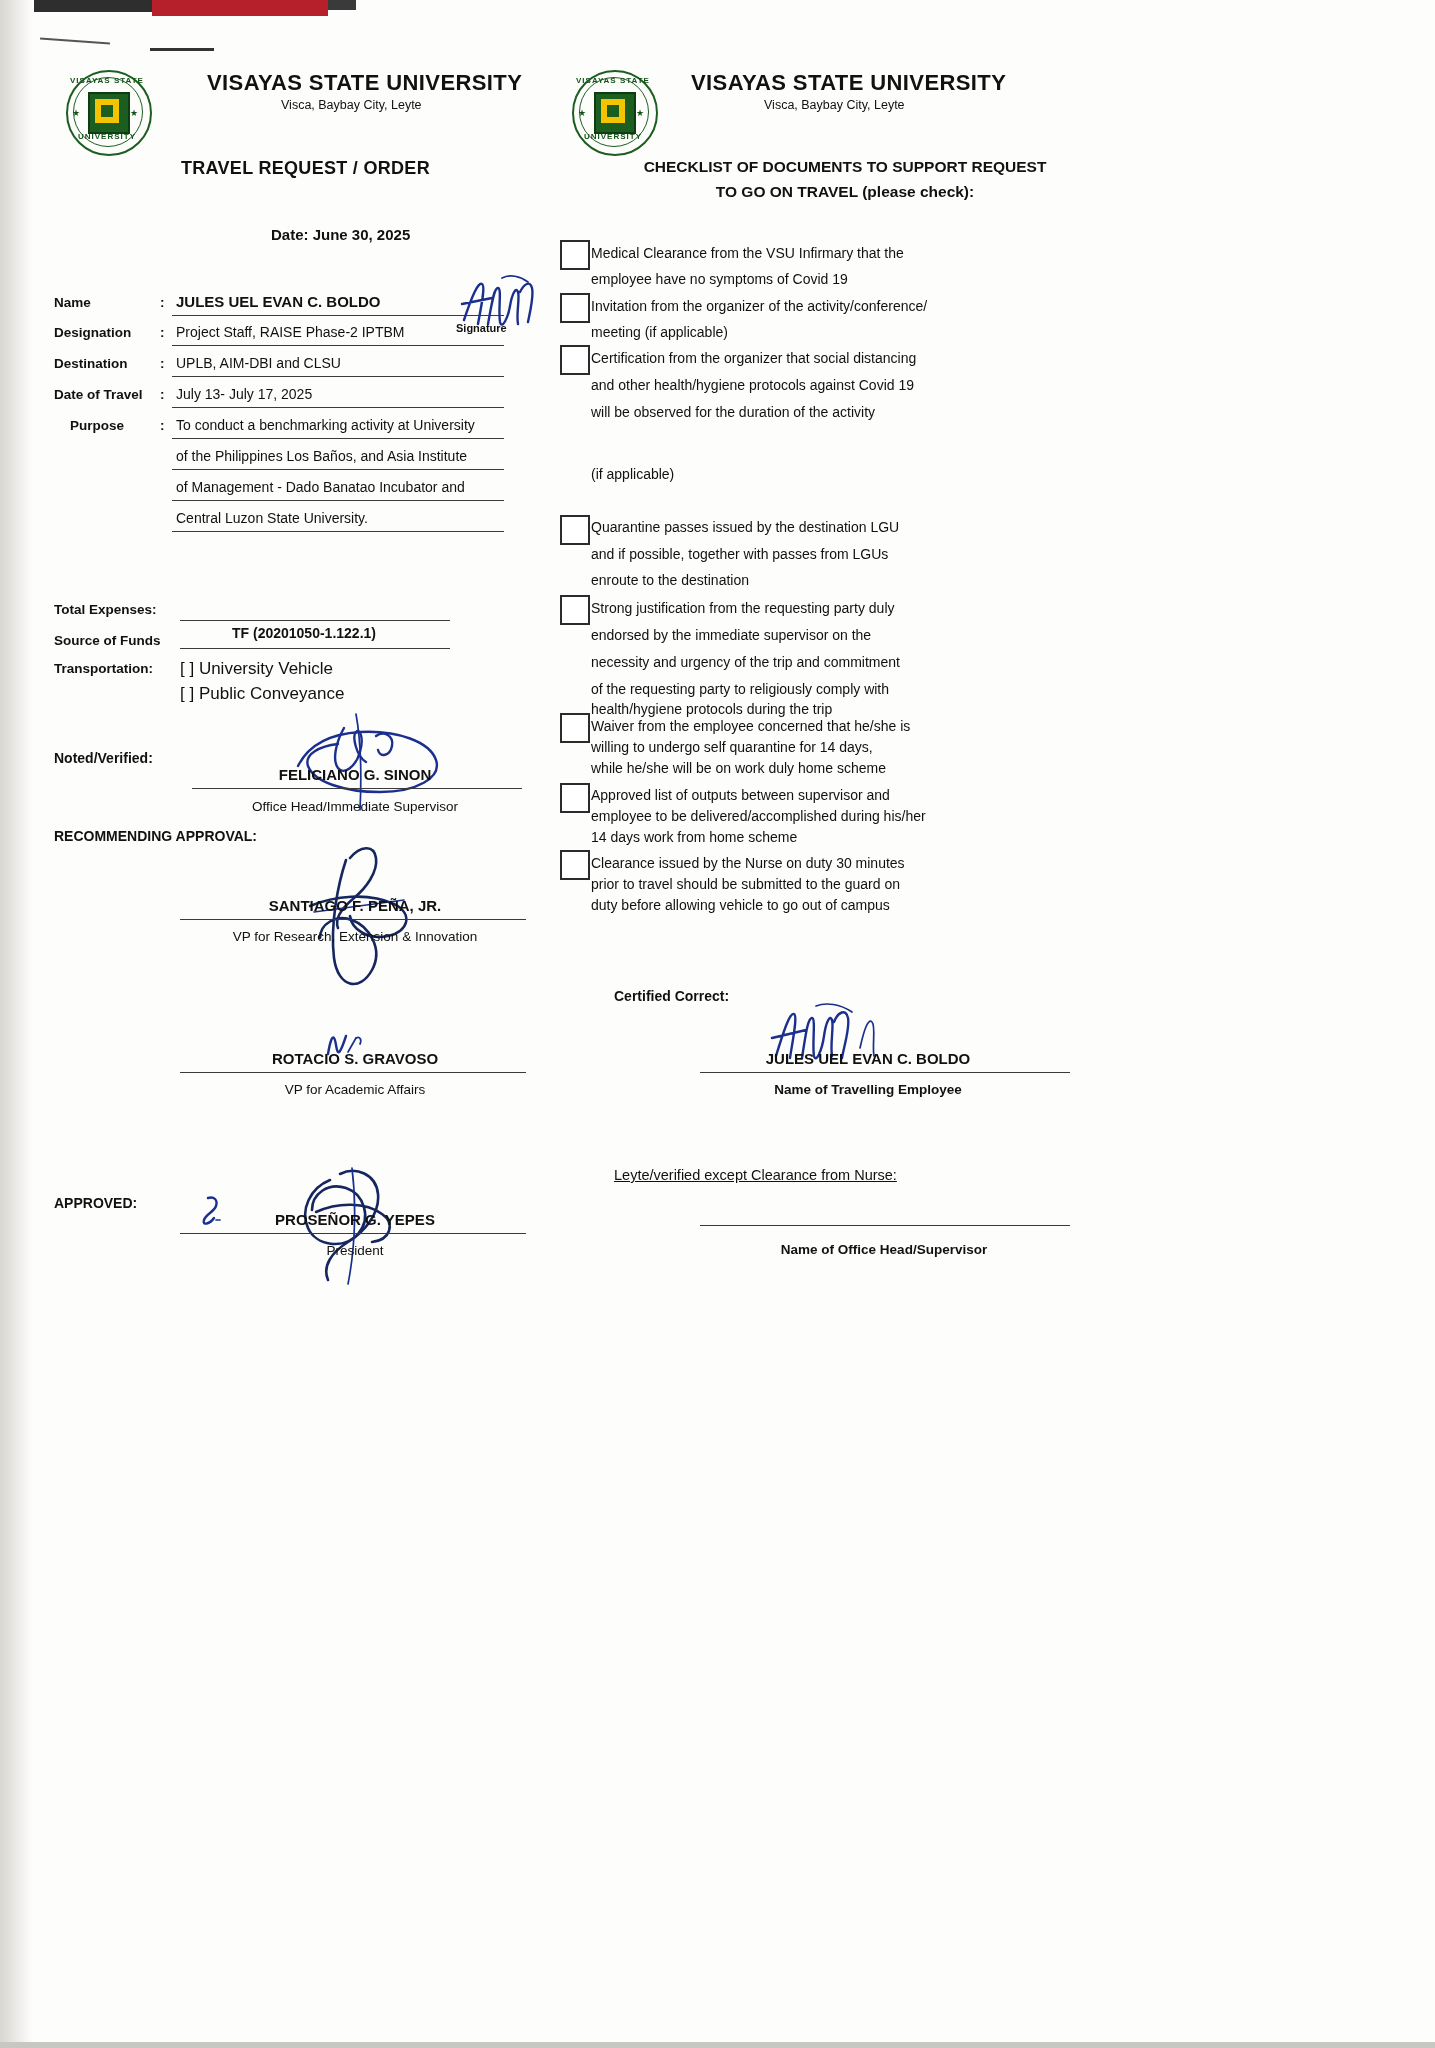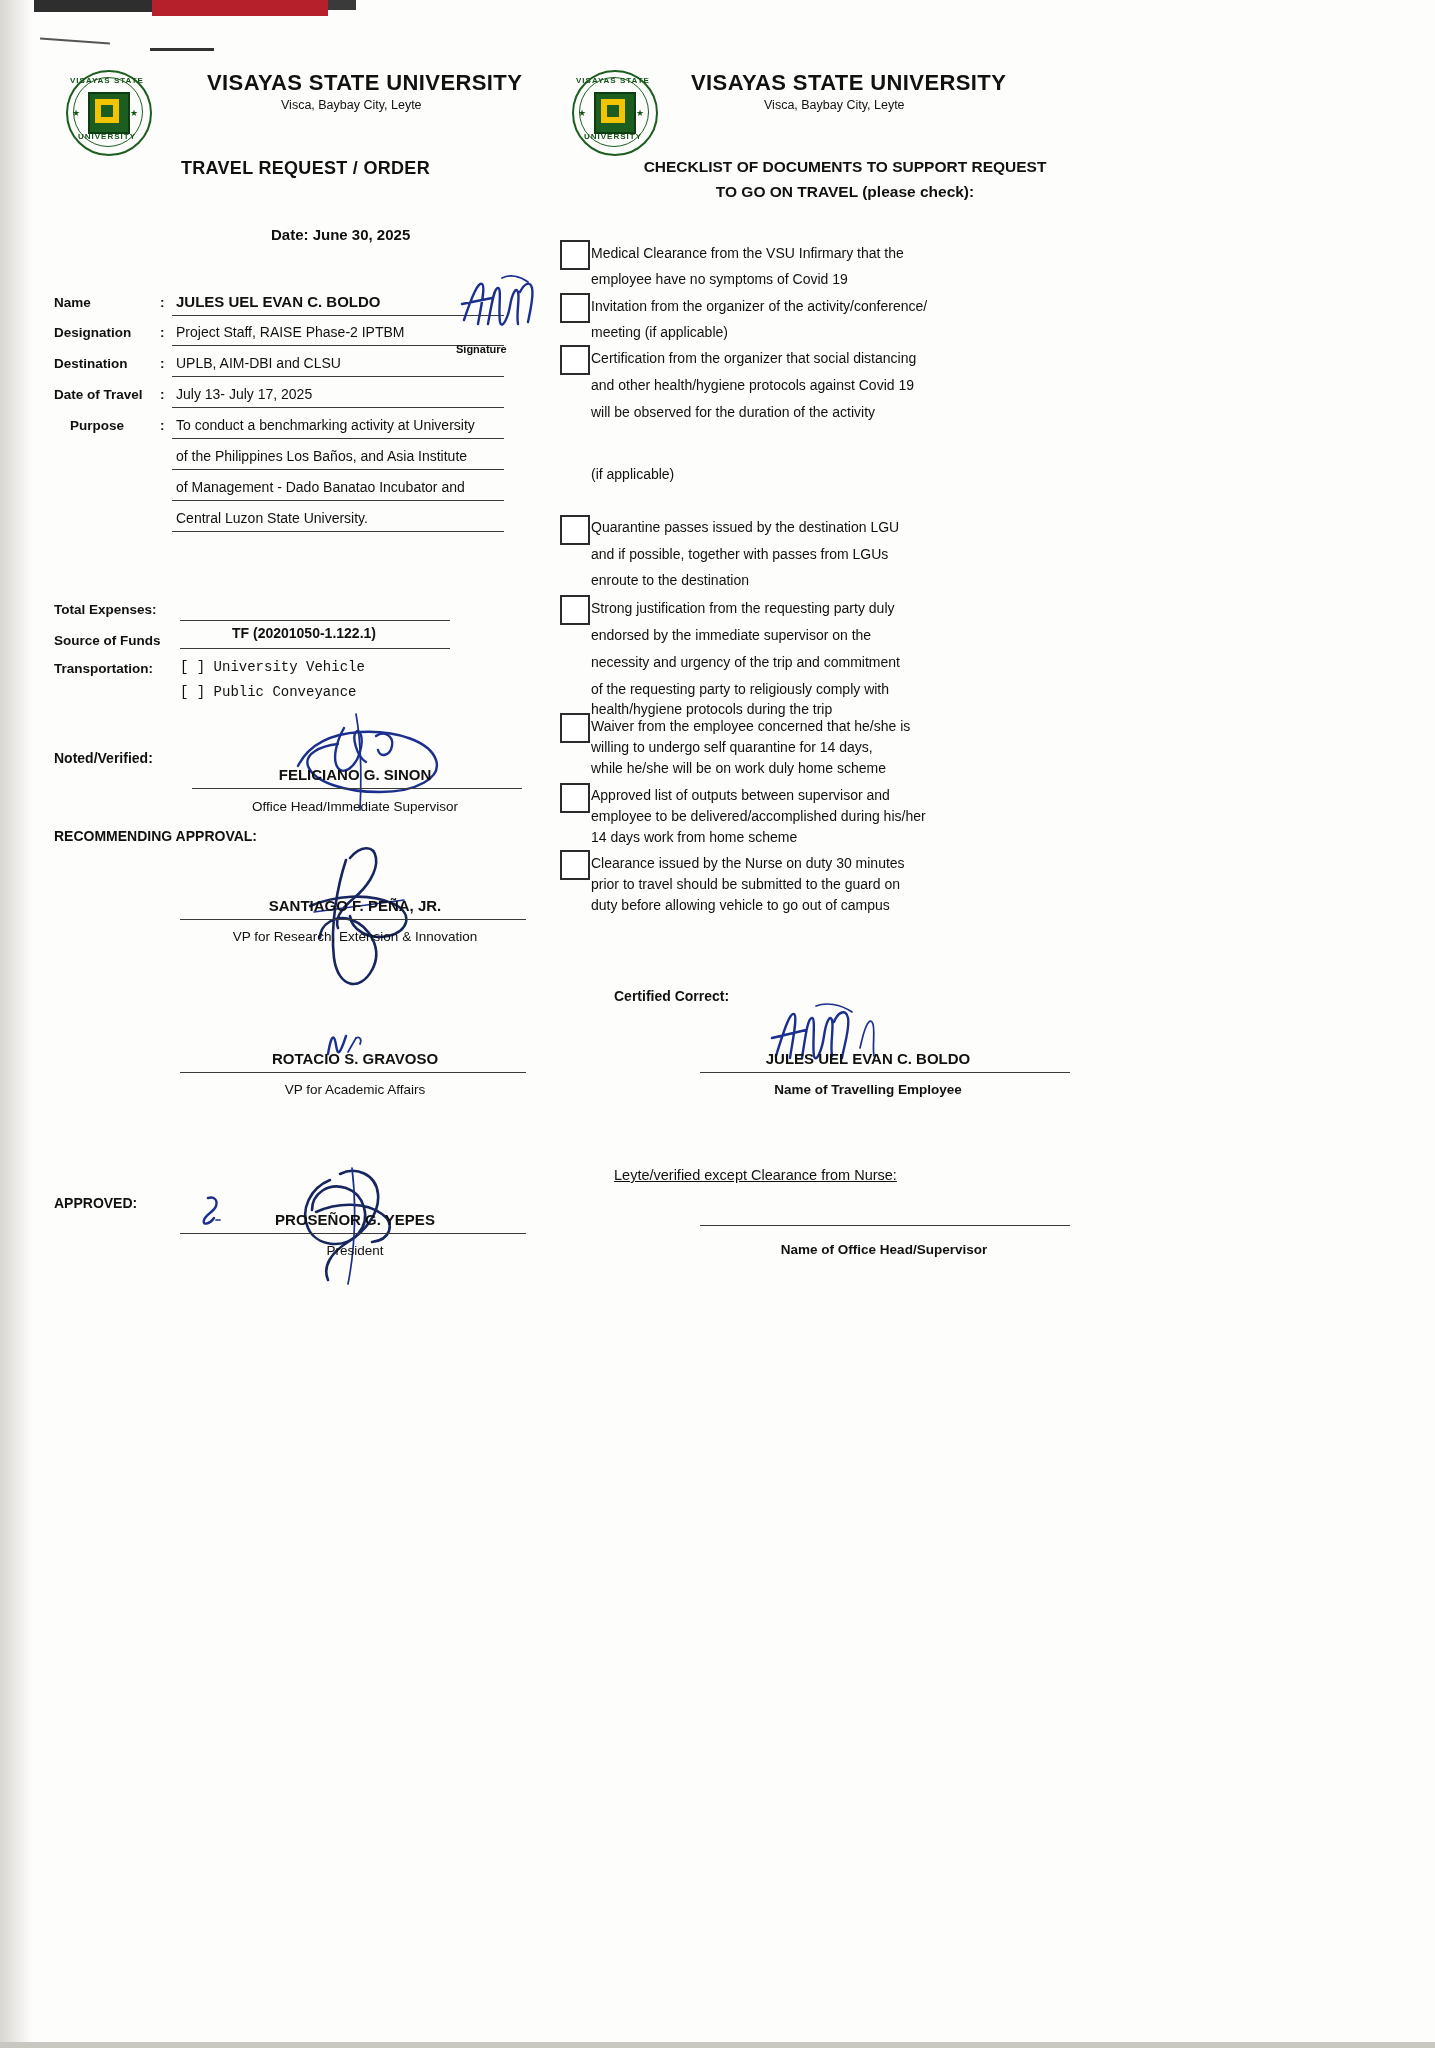--- a/index.html
+++ b/index.html
@@ -159,26 +159,24 @@
   .fvalue.bold { font-weight: bold; font-size: 15px; }
   .rule {
     position: absolute;
     height: 1px;
     background: #3a3a3a;
   }
   .sig-label {
     position: absolute;
     font-size: 11px;
     font-weight: bold;
-    margin-top: 21px;
   }
   .opt {
     position: absolute;
-    font-size: 14px;
-    font-family: Liberation Mono, monospace;
+    font-size: 17px;
   }
   .section-label {
     position: absolute;
     font-size: 14px;
     font-weight: bold;
   }
   .name-line {
     position: absolute;
     font-size: 15px;
     font-weight: bold;

